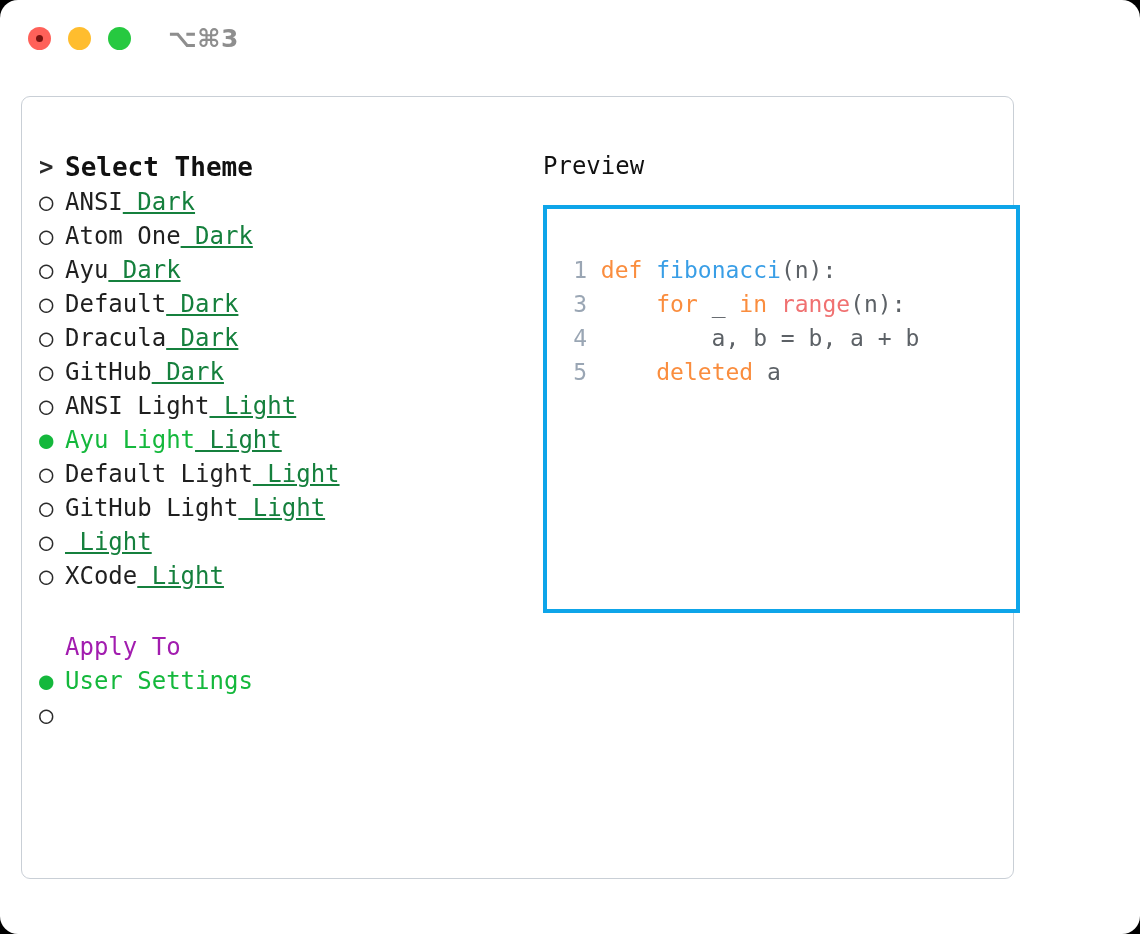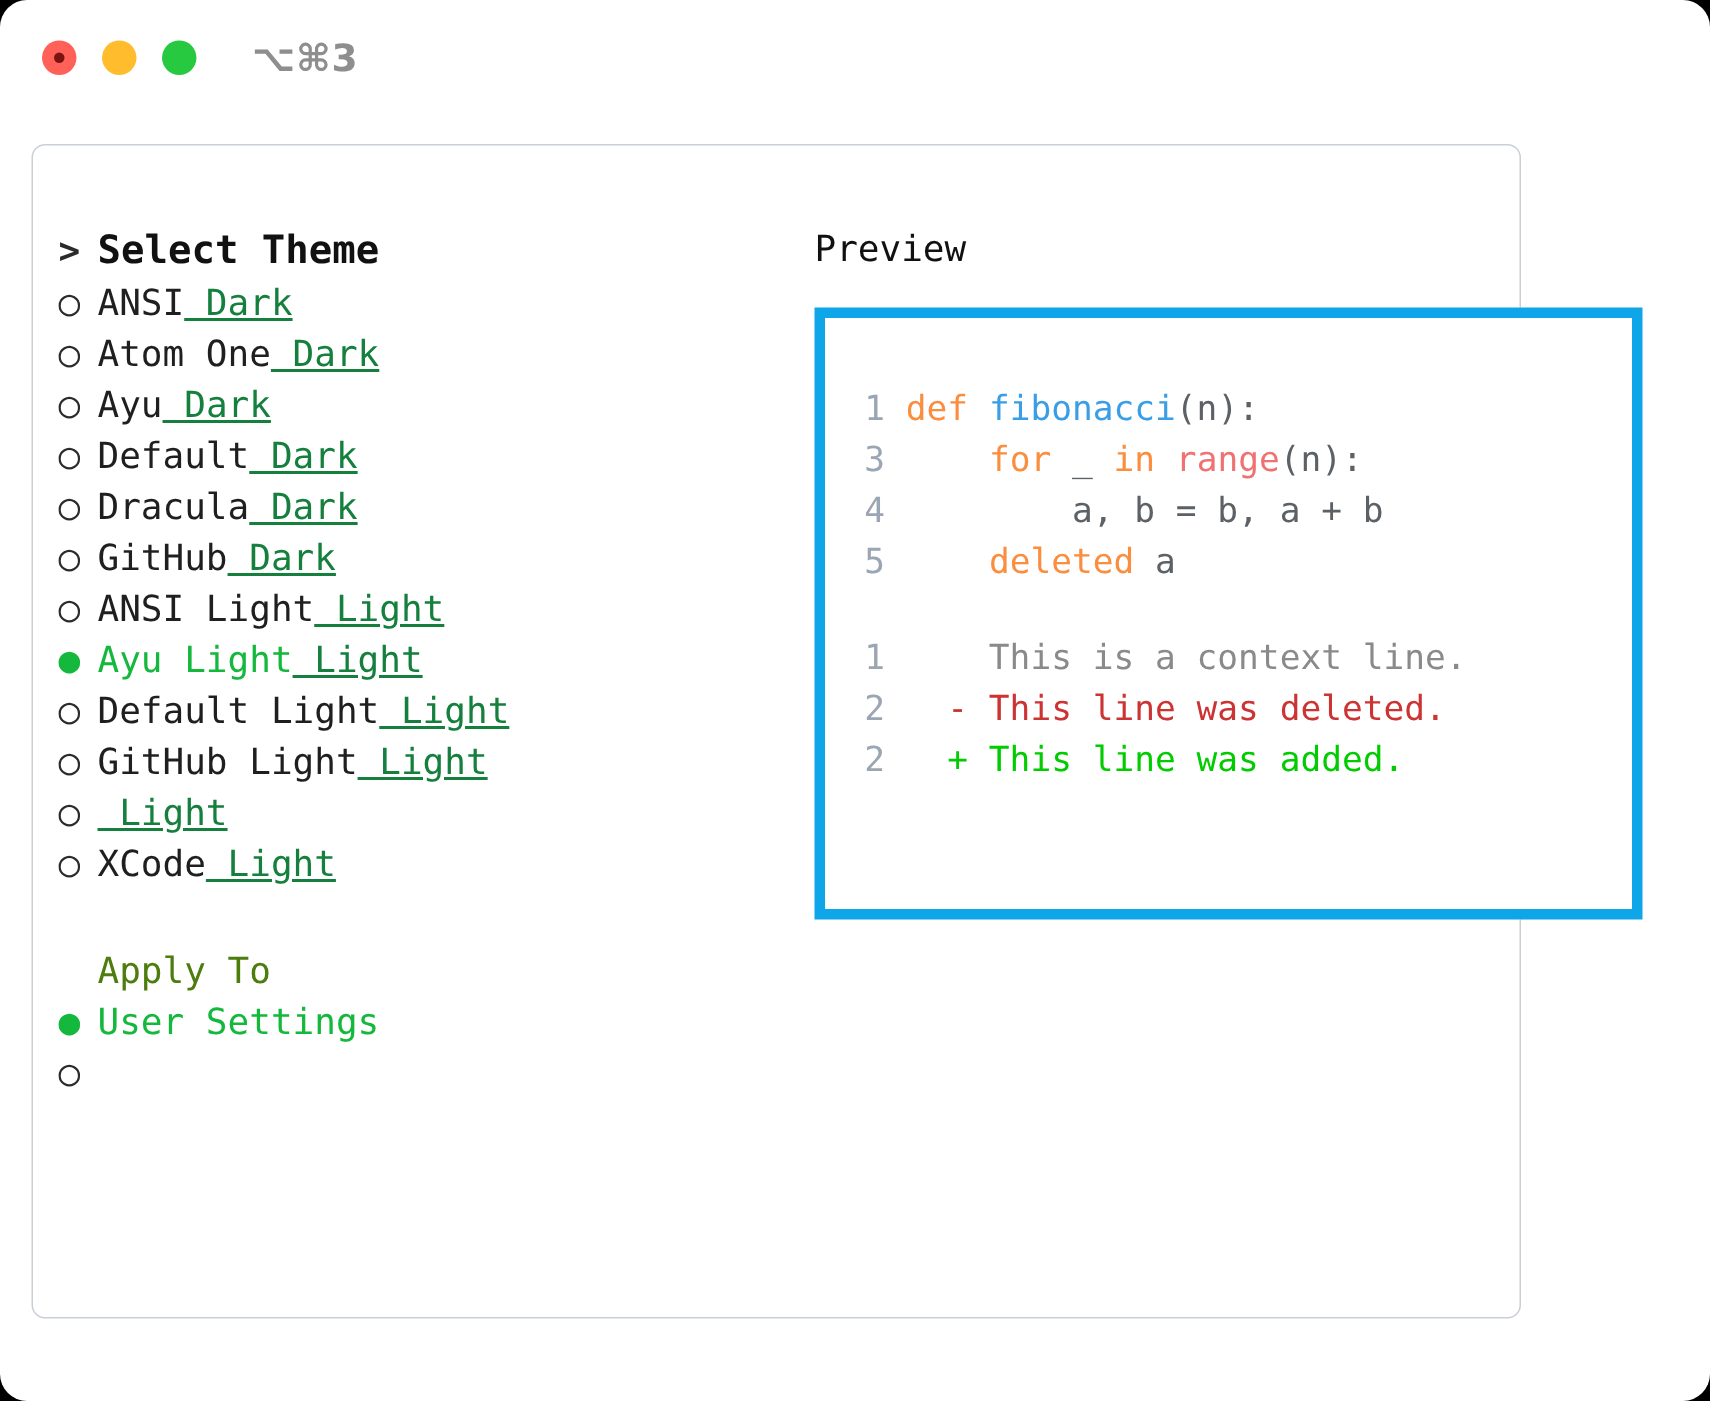--- a/index.html
+++ b/index.html
@@ -101,21 +101,21 @@
     white-space: pre;
     line-height: 36px;
   }
   #heading-theme .marker { font-weight: 700; }
 
   #apply-block { margin-top: 36px; }
   #heading-apply {
     height: 34px;
     display: flex;
     font-size: 24px;
-    color: #4d7c0f;
+    color: #a21caf;
     white-space: pre;
     line-height: 34px;
     margin-top: 37px;
   }
 
   #hint {
     margin-top: 34px;
     width: 410px;
     font-size: 24px;
     line-height: 34px;
@@ -130,23 +130,23 @@
     width: 500px;
     padding-left: 42px;
   }
   #preview-title {
     font-size: 24px;
     line-height: 34px;
     color: #111111;
     margin-bottom: 22px;
   }
   #preview-box {
-    width: 552px;
+    width: 477px;
     height: 408px;
-    border: 7px solid #0ea5e9;
+    border: 4px solid #0ea5e9;
     background: #ffffff;
     padding: 44px 0 0 14px;
   }
   .code-line {
     font-size: 23px;
     line-height: 34px;
     white-space: pre;
   }
   .ln {
     display: inline-block;
@@ -219,22 +219,17 @@
     <div id="right">
       <div id="preview-title">Preview</div>
       <div id="preview-box">
         <div id="code-block">
             <div class="code-line"><span class="ln">1</span><span class="plain"> </span><span class="kw">def</span><span class="plain"> </span><span class="fn">fibonacci</span><span class="plain">(n):</span></div>
             <div class="code-line"><span class="ln">3</span><span class="plain">     </span><span class="kw">for</span><span class="plain"> _ </span><span class="kw">in</span><span class="plain"> </span><span class="builtin">range</span><span class="plain">(n):</span></div>
             <div class="code-line"><span class="ln">4</span><span class="plain">         a, b = b, a + b</span></div>
             <div class="code-line"><span class="ln">5</span><span class="plain">     </span><span class="kw">deleted</span><span class="plain"> a</span></div>
           </div>
         <div class="gap"></div>
-        <div id="diff-block">
-            <div class="code-line"><span class="ln">1</span><span class="ctx">     This is a context line.</span></div>
-            <div class="code-line"><span class="ln">2</span><span class="del">   - This line was deleted.</span></div>
-            <div class="code-line"><span class="ln">2</span><span class="add">   + This line was added.</span></div>
-          </div>
       </div>
     </div>
 
   </div>
 </div>
 
 </body></html>

